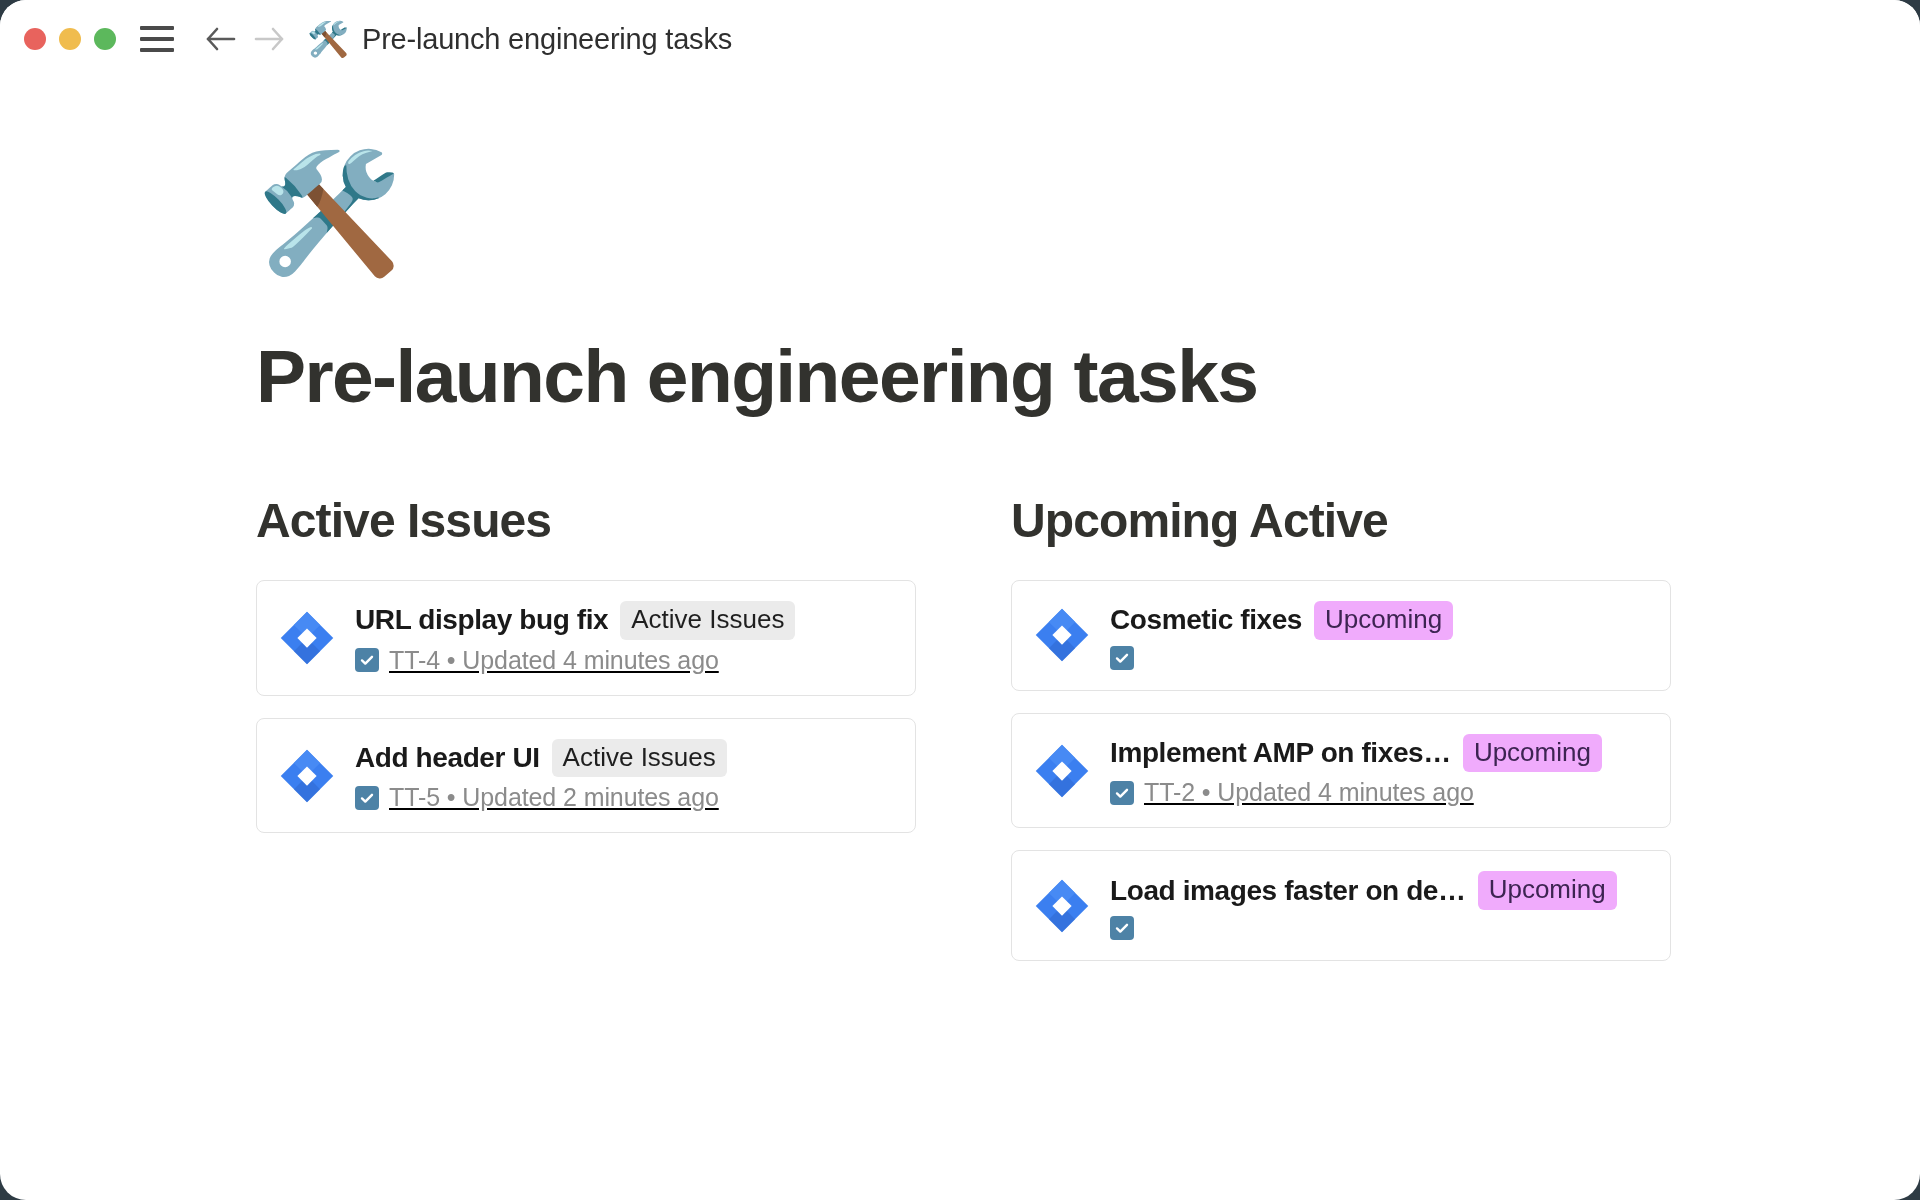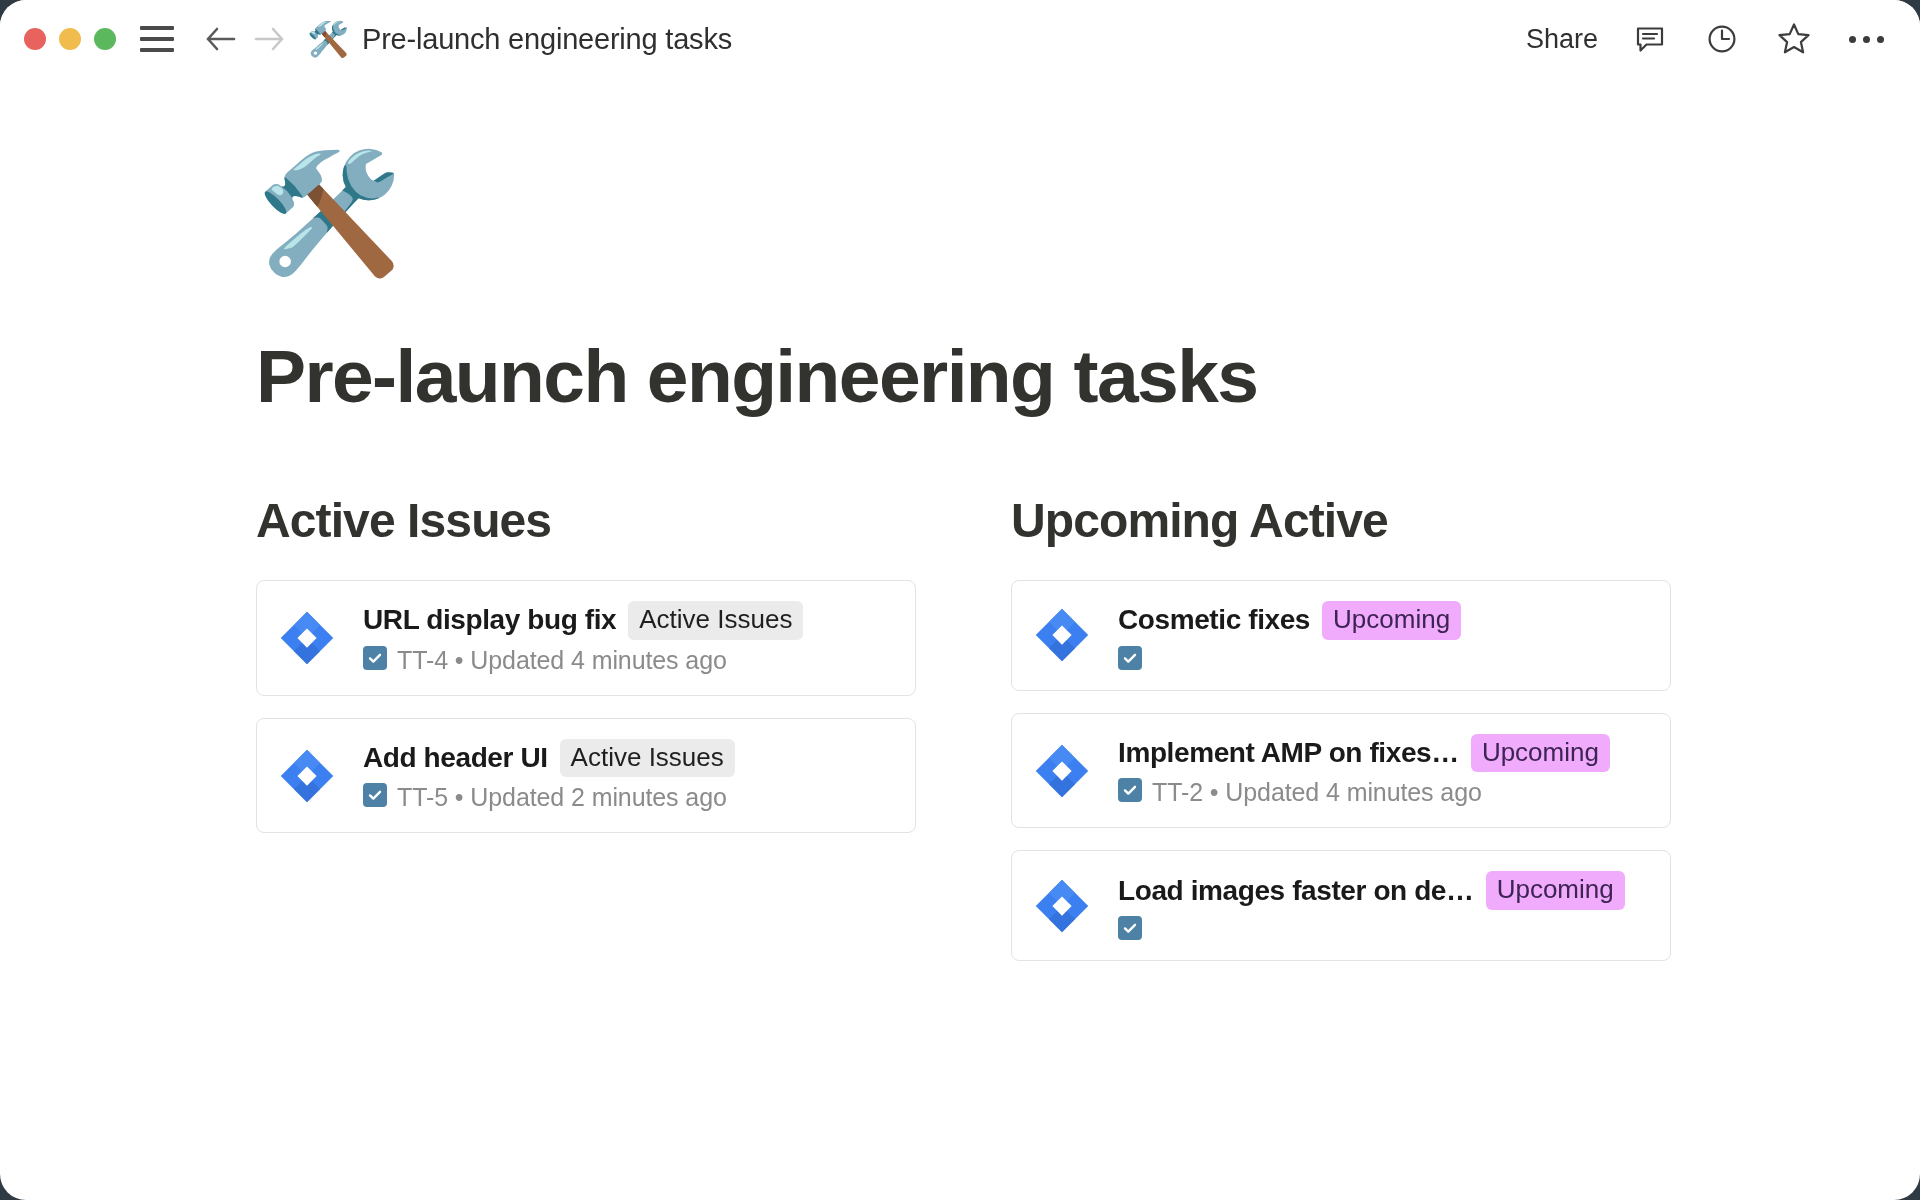--- a/index.html
+++ b/index.html
@@ -176,21 +176,21 @@
   }
 
   
   .issue-card {
     border: 1px solid #e3e3e3;
     border-radius: 8px;
     background: #ffffff;
     padding: 20px 8px 20px 22px;
     display: flex;
     align-items: center;
-    gap: 28px;
+    gap: 20px;
     margin-bottom: 22px;
     box-sizing: border-box;
     min-height: 104px;
     cursor: pointer;
   }
 
   .jira-logo {
     flex: 0 0 auto;
     width: 56px;
     height: 56px;
@@ -229,22 +229,23 @@
     border-radius: 6px;
     white-space: nowrap;
     line-height: 1.18;
     flex: 0 0 auto;
   }
   .tag-gray   { background: #ebebeb; color: #1f1f1f; }
   .tag-purple { background: #f0abfc; color: #3d2452; }
 
   .issue-line2 {
     display: flex;
-    align-items: flex-start;
+    align-items: center;
     gap: 10px;
+    text-decoration: underline;
   }
 
   .checkbox {
     width: 24px;
     height: 24px;
     border-radius: 4px;
     background: #4d82a6;
     display: flex;
     align-items: center;
     justify-content: center;
@@ -289,49 +290,20 @@
       <svg width="34" height="30" viewBox="0 0 34 30" fill="none">
         <path d="M21 5 L30 15 L21 25" stroke="#c8c8c8" stroke-width="2.6" stroke-linecap="round" stroke-linejoin="round"></path>
         <path d="M30 15 H4" stroke="#c8c8c8" stroke-width="2.6" stroke-linecap="round"></path>
       </svg>
     </div>
 
     <div class="doc-emoji">🛠️</div>
 
     <div id="titlebar-title">Pre-launch engineering tasks</div>
 
-    <div class="titlebar-right">
-      <div id="share-button">Share</div>
-
-      <div class="tb-icon">
-        <svg width="34" height="34" viewBox="0 0 34 34" fill="none">
-          <path d="M5 6.5 H29 V22.5 H13.5 L7.5 28.5 V22.5 H5 Z" stroke="#3c3c3c" stroke-width="2.2" stroke-linejoin="round"></path>
-          <path d="M10 12 H24 M10 16.5 H21" stroke="#3c3c3c" stroke-width="2.2" stroke-linecap="round"></path>
-        </svg>
-      </div>
-
-      <div class="tb-icon">
-        <svg width="34" height="34" viewBox="0 0 34 34" fill="none">
-          <circle cx="17" cy="17" r="12.4" stroke="#3c3c3c" stroke-width="2.2"></circle>
-          <path d="M17 8.5 V17 H24" stroke="#3c3c3c" stroke-width="2.2" stroke-linecap="round" stroke-linejoin="round"></path>
-        </svg>
-      </div>
-
-      <div class="tb-icon">
-        <svg width="36" height="36" viewBox="0 0 36 36" fill="none">
-          <path d="M18 3.5 L22.3 13.1 L32.5 14.1 L24.9 21.1 L27.1 31.3 L18 26 L8.9 31.3 L11.1 21.1 L3.5 14.1 L13.7 13.1 Z" stroke="#3c3c3c" stroke-width="2.2" stroke-linejoin="round"></path>
-        </svg>
-      </div>
-
-      <div class="tb-icon dots">
-        <i></i>
-          <i></i>
-          <i></i>
-      </div>
-    </div>
   </div>
 
   <div id="page">
     <div class="content-wrap">
 
       <div id="page-emoji">🛠️</div>
 
       <h1 id="page-title">Pre-launch engineering tasks</h1>
 
       <div id="columns">

